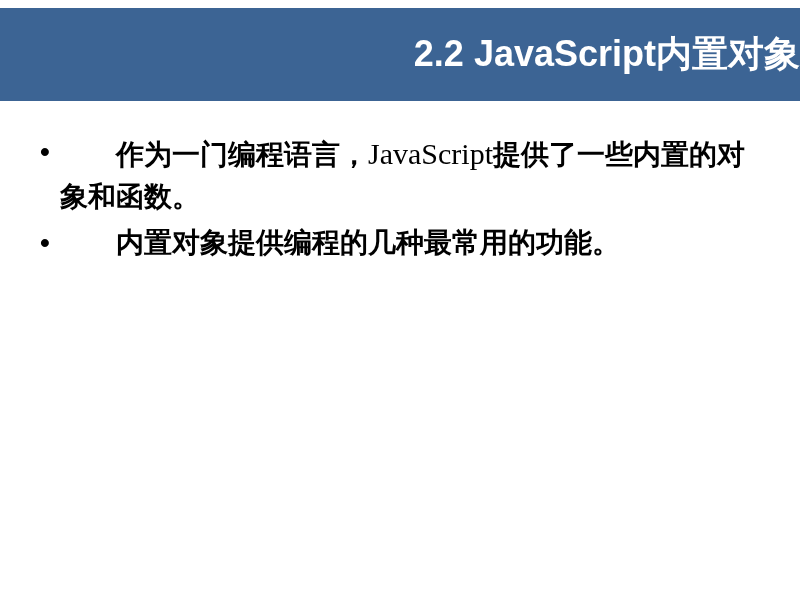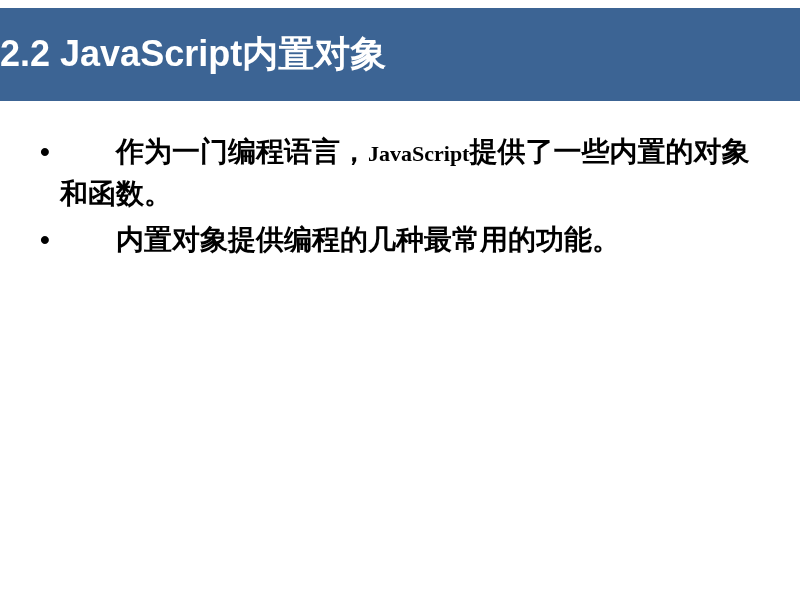--- a/index.html
+++ b/index.html
@@ -10,21 +10,21 @@
     body {
       width: 800px;
       height: 600px;
       background: #ffffff;
       font-family: "Microsoft YaHei", "SimHei", Arial, sans-serif;
       overflow: hidden;
     }
     .title-bar {
       background: #3c6494;
       color: #ffffff;
-      text-align: left;
+      text-align: right;
       padding: 22px 0;
       font-size: 36px;
       font-weight: bold;
       margin: 8px 0 0 0;
     }
     .content {
       padding: 30px 30px 0 30px;
     }
     .bullet-item {
       display: flex;
@@ -44,22 +44,22 @@
     }
     .bullet-text {
       flex: 1;
     }
     .indent {
       display: inline-block;
       width: 56px;
     }
     .js-text {
       font-family: "Times New Roman", serif;
-      font-weight: bold;
-      font-size: 22px;
+      font-weight: normal;
+      font-size: 30px;
     }
   </style>
 </head>
 <body>
 
 <div class="title-bar">2.2  JavaScript内置对象</div>
 
 <div class="content">
   <div class="bullet-item">
     <span class="bullet-dot">•</span>

